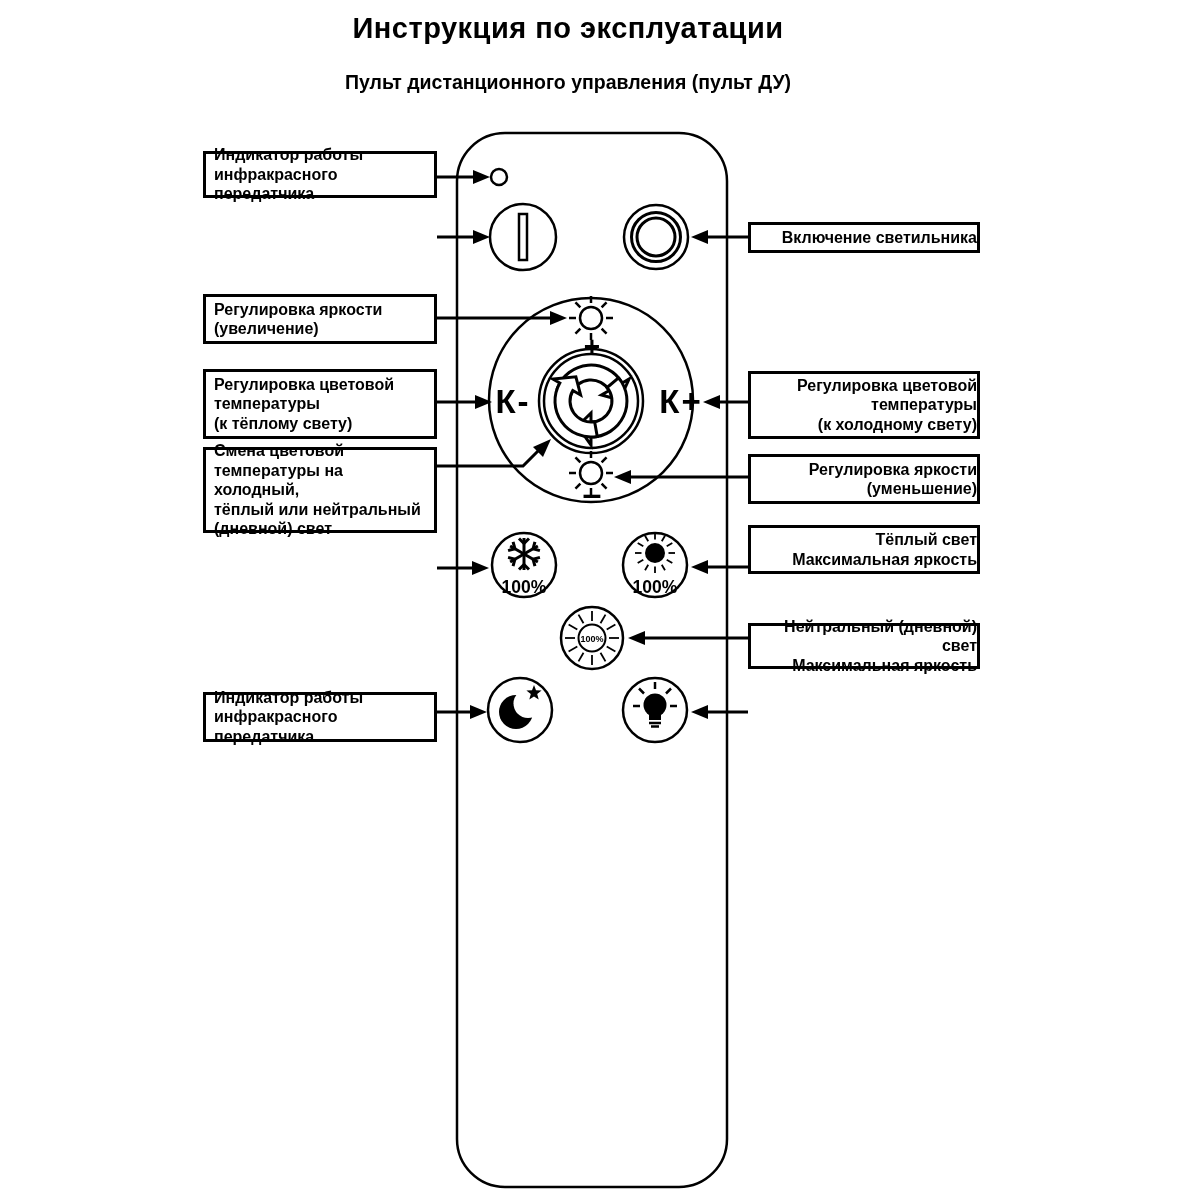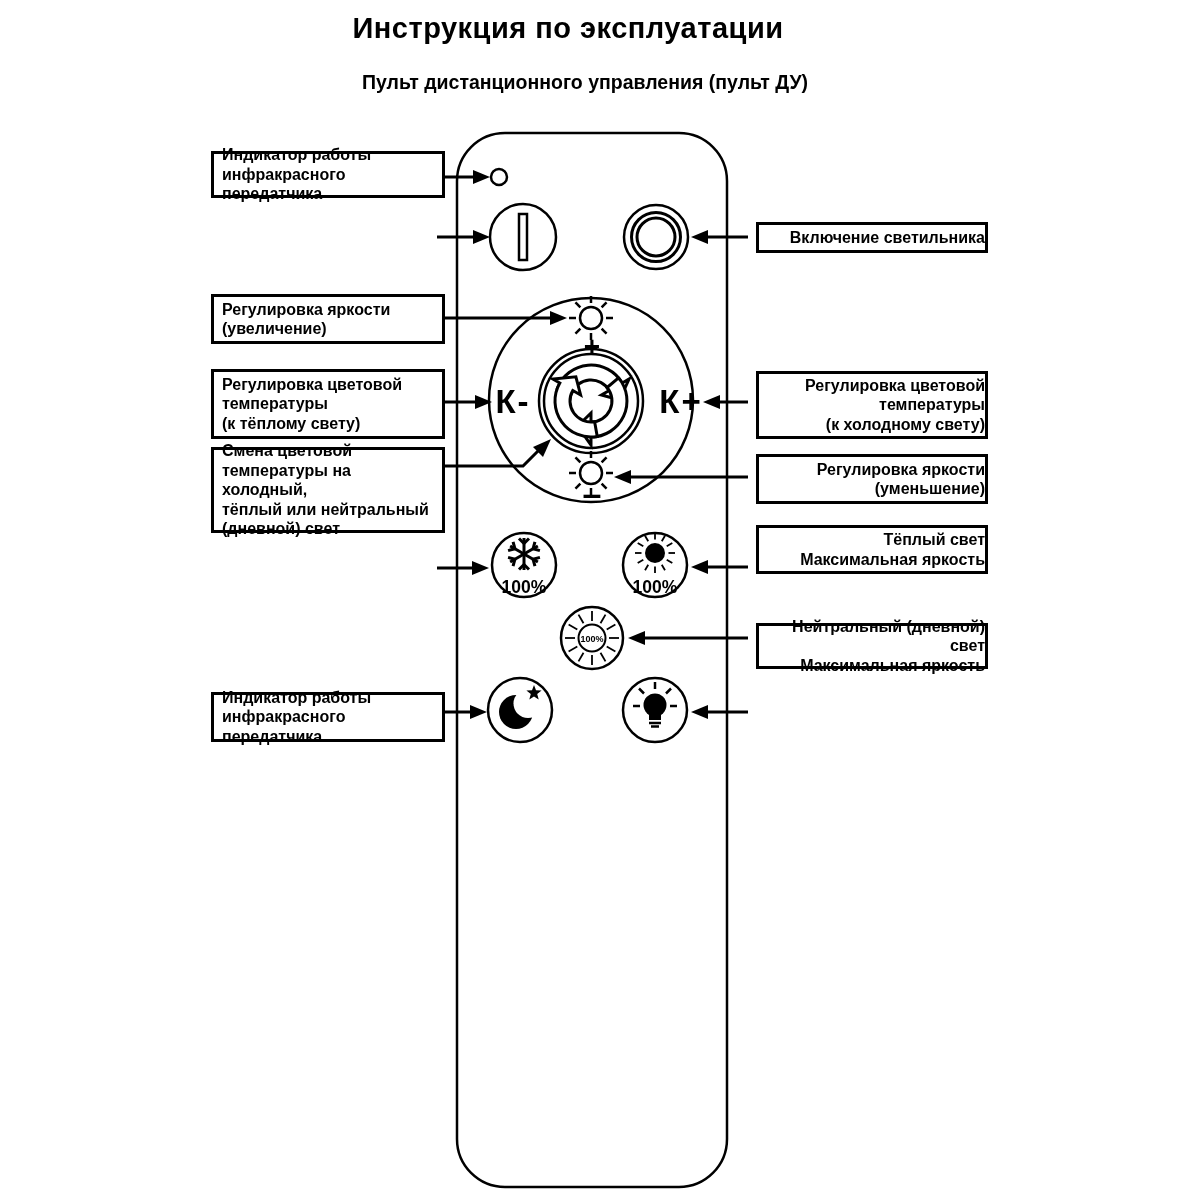--- a/index.html
+++ b/index.html
@@ -1,24 +1,24 @@
 <!DOCTYPE html>
 <html><head>
 <meta charset="utf-8">
 <style>
   html,body{margin:0;padding:0;background:#fff;}
   .stage{position:relative;width:1136px;height:1200px;background:#fff;overflow:hidden;
          font-family:"Liberation Sans",sans-serif;color:#000;}
   .title{position:absolute;top:12px;left:0;width:100%;text-align:center;
          font-size:29px;font-weight:bold;letter-spacing:0.5px;}
   .subtitle{position:absolute;top:71px;left:0;width:100%;text-align:center;
-         font-size:19.5px;font-weight:bold;padding-left:17px;}
+         font-size:19.5px;font-weight:bold;}
   .lb,.rb{position:absolute;border:3px solid #000;box-sizing:border-box;display:flex;
          align-items:center;font-weight:bold;font-size:16px;line-height:19.5px;
-         white-space:pre-line;background:#fff;margin-left:8px;}
+         white-space:pre-line;background:#fff;}
   .lb{left:203px;width:234px;justify-content:flex-start;text-align:left;padding:1px 4px 1px 8px;}
   .rb{left:748px;width:232px;justify-content:flex-end;text-align:right;padding:1px 0 1px 4px;}
   svg{position:absolute;top:0;left:0;}
   .ln{stroke:#000;fill:none;}
   .w25{stroke-width:2.5;} .w3{stroke-width:3;} .w2{stroke-width:2;} .w18{stroke-width:1.8;}
   .hd{fill:#000;stroke:none;}
   .blk{fill:#000;stroke:none;}
   .wht{fill:#fff;stroke:none;}
   text{font-family:"Liberation Sans",sans-serif;font-weight:bold;fill:#000;}
 </style>

